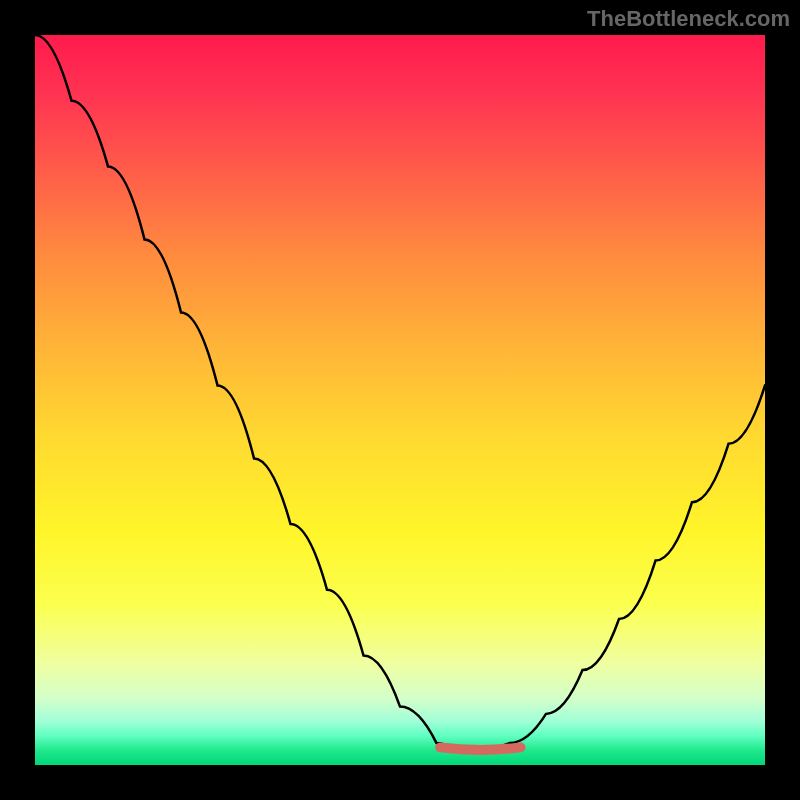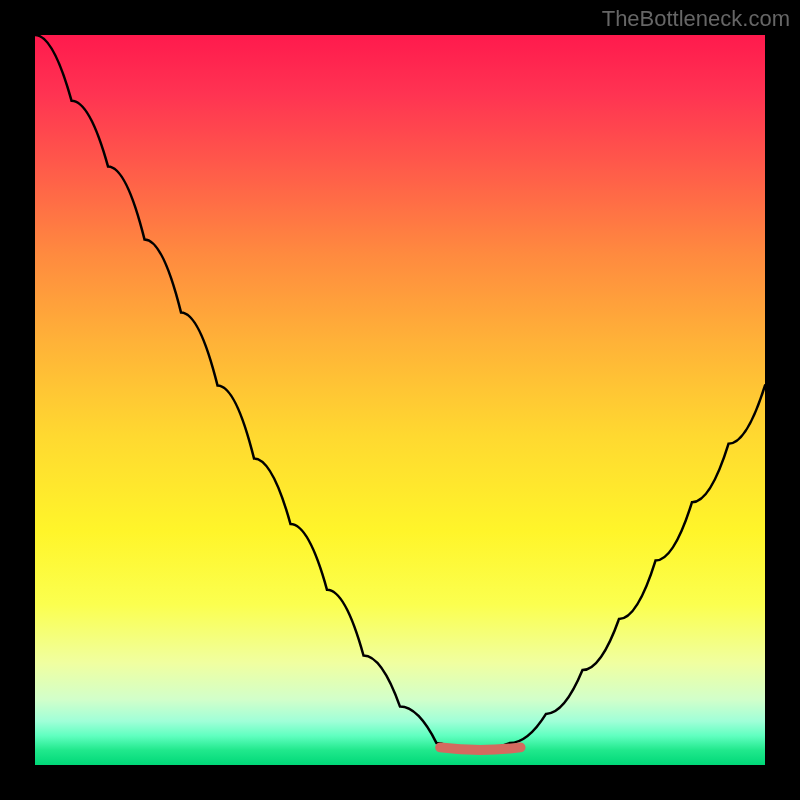--- a/index.html
+++ b/index.html
@@ -10,21 +10,21 @@
     background: #000;
     position: relative;
     font-family: Arial, sans-serif;
   }
   .watermark {
     position: absolute;
     top: 6px;
     right: 10px;
     color: #666;
     font-size: 22px;
-    font-weight: 400;
+    font-weight: 700;
     z-index: 10;
   }
   .plot-area {
     position: absolute;
     left: 35px;
     top: 35px;
     width: 730px;
     height: 730px;
     background: linear-gradient(to bottom,
       #ff1a4d 0%,

